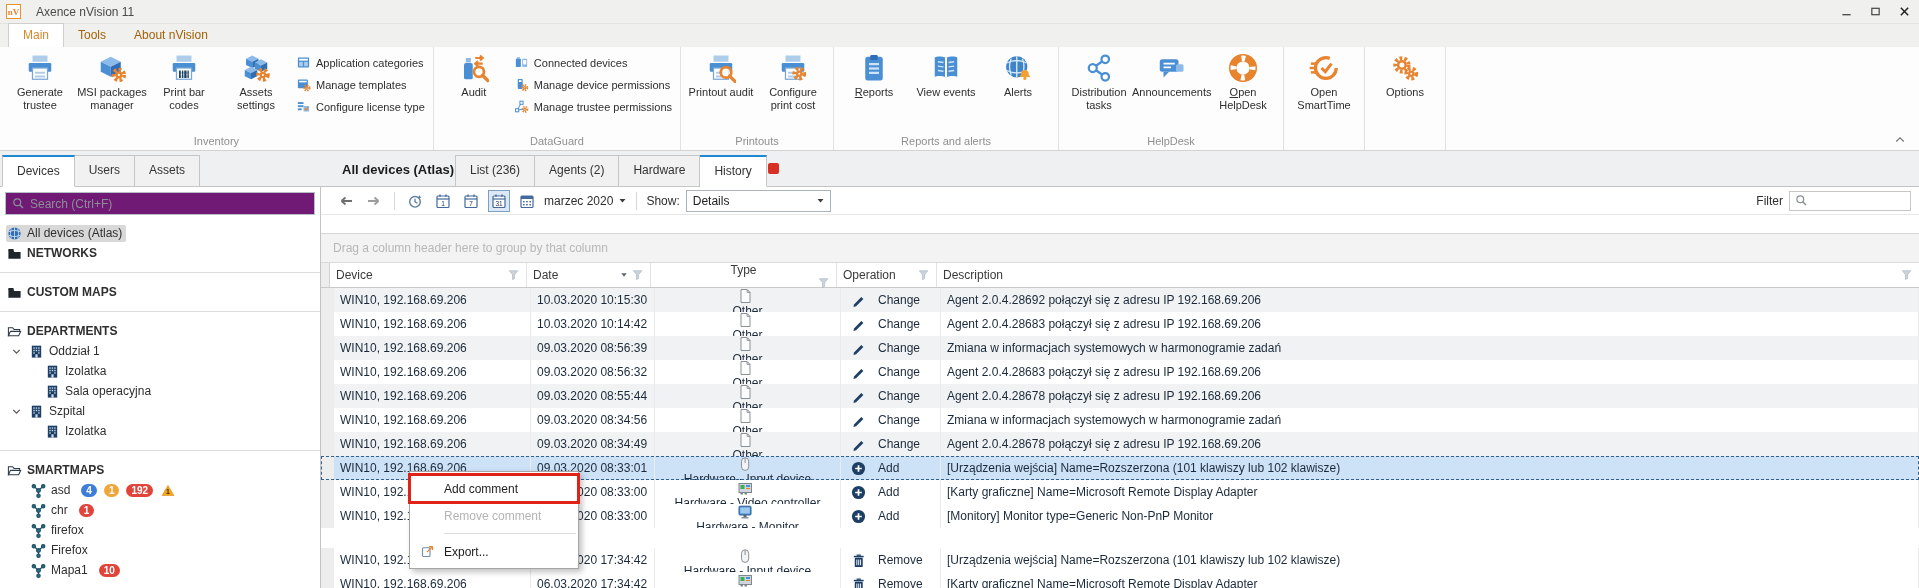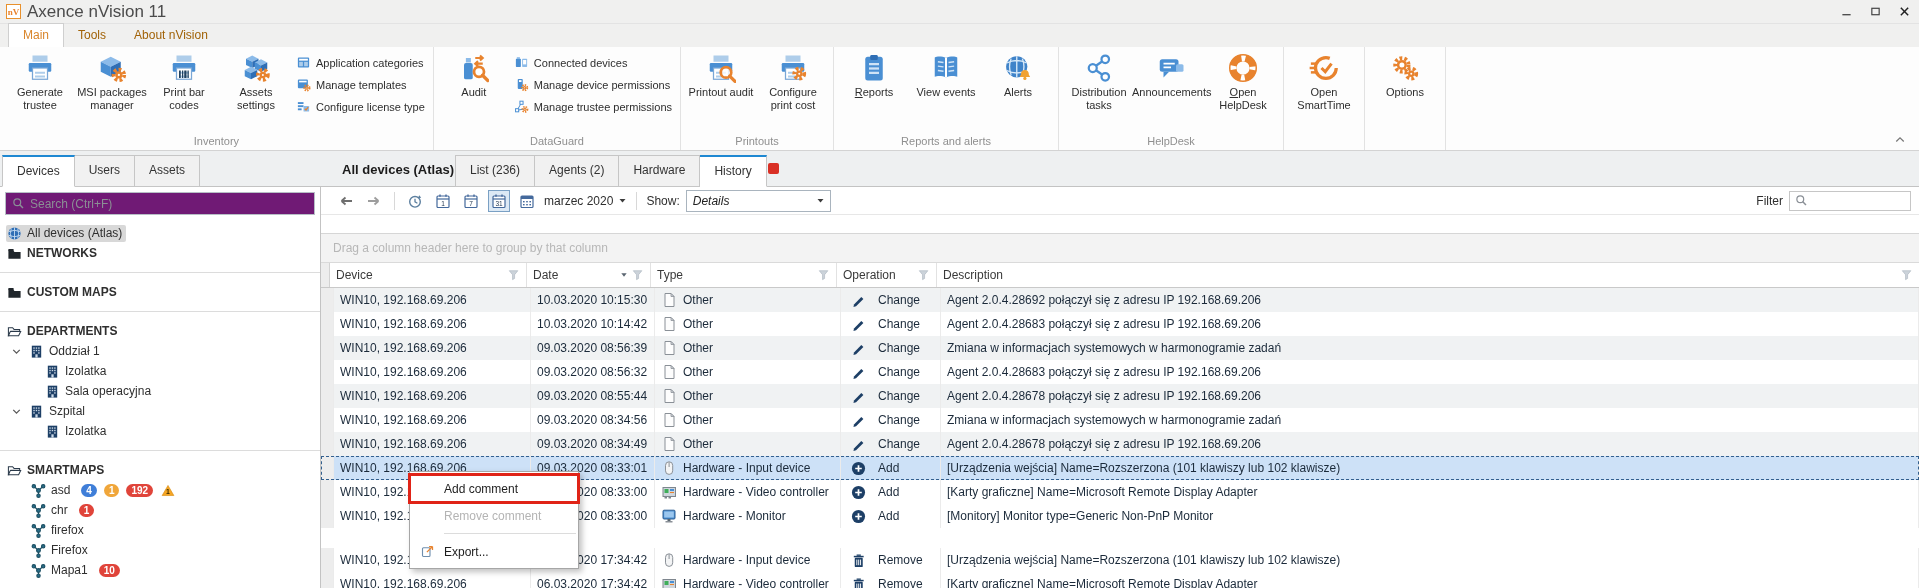--- a/index.html
+++ b/index.html
@@ -6,21 +6,21 @@
   .screen{position:relative;width:1919px;height:588px;overflow:hidden;background:#fff;
     font-family:"Liberation Sans",sans-serif;font-size:12px;color:#222;-webkit-font-smoothing:antialiased;}
   .screen *{box-sizing:border-box;}
   svg{display:block;width:100%;height:100%;}
 
   
   .titlebar{position:absolute;left:0;top:0;width:100%;height:24px;background:#f0f0ef;
     display:flex;align-items:center;border-bottom:1px solid #e3e3e3;}
   .appbadge{width:15px;height:15px;margin:0 6px 0 6px;border:1px solid #e8912d;background:#fff;
     color:#e8832e;font-size:9px;font-weight:bold;display:flex;align-items:center;justify-content:center;font-family:Liberation Serif, serif;}
-  .apptitle{color:#4b4b4b;font-size:17px;}
+  .apptitle{color:#4b4b4b;font-size:12px;margin-left:9px;}
   .winbtns{margin-left:auto;display:flex;height:100%;}
   .winbtn{width:29px;height:100%;display:flex;align-items:center;justify-content:center;}
   .winbtn span{width:11px;height:11px;display:block;}
 
   
   .menutabs{position:absolute;left:0;top:24px;width:100%;height:23px;background:#f0f0ef;display:flex;align-items:flex-end;padding-left:8px;}
   .mtab{padding:4px 14px 5px 14px;color:#a16207;font-size:12px;}
   .mtab.sel{background:#fff;border:1px solid #cfcfcf;border-bottom:none;color:#d9862c;}
 
   
@@ -76,40 +76,40 @@
     padding:0 8px 0 14px;gap:6px;border-bottom:1px solid #e7e7e7;}
   .tbtn{width:22px;height:22px;display:flex;align-items:center;justify-content:center;border:1px solid transparent;}
   .tbtn span,.tbtn{flex:none;}
   .tbtn .g{width:16px;height:16px;display:block;}
   .tbtn.pressed{border:1px solid #7aa0c4;background:#dce9f5;}
   .tsep{width:1px;height:18px;background:#d8d8d8;margin:0 3px;}
   .tlabel{color:#2f2f2f;font-size:12px;white-space:nowrap;}
   .month-drop{display:flex;align-items:center;gap:5px;color:#2f2f2f;}
   .month-drop .car{width:9px;height:9px;display:block;}
   .combo{width:145px;height:22px;border:1px solid #a9b4be;background:#fff;display:flex;align-items:center;
-    padding-left:6px;color:#222;font-style:italic;}
+    padding-left:6px;color:#222;}
   .combo .car{margin-left:auto;width:18px;height:100%;display:flex;align-items:center;justify-content:center;}
   .combo .car span{width:9px;height:9px;display:block;}
   .tspacer{flex:1;}
   .filterbox{width:122px;height:20px;border:1px solid #c6c6c6;background:#fff;display:flex;align-items:center;padding:0 5px;}
   .filterbox .g{width:13px;height:13px;display:block;}
 
   
   .grid{position:absolute;left:0;top:46px;width:100%;bottom:0;border-top:1px solid #d6d6d6;}
   .dragband{height:29px;background:#f3f3f3;border-bottom:1px solid #dadada;display:flex;align-items:center;
     padding-left:12px;color:#b7b7b7;font-size:12px;}
   .ghead{height:25px;display:flex;border-bottom:1px solid #c9c9c9;background:#fff;}
   .hcell{display:flex;align-items:center;padding:0 6px;border-right:1px solid #e2e2e2;color:#3a3a3a;font-size:12px;position:relative;}
   .hcell .funnel{margin-left:auto;width:12px;height:12px;}
   .hcell .sort{width:10px;height:8px;margin-left:auto;}
   .hcell .sort + .funnel{margin-left:3px;}
   .c-ind{width:9px;background:#ededed;border-right:1px solid #d2d2d2;padding:0;}
   .c-device{width:197px;}
   .c-date{width:124px;}
-  .c-type{width:186px;}
+  .c-type{width:186px;flex-direction:column;}
   .c-op{width:100px;}
   .c-desc{flex:1;border-right:none;}
   .grow{height:24px;display:flex;align-items:center;color:#1b2a3a;background:#fff;}
   .grow.alt{background:#f0f2f3;}
   .grow.gap{height:20px;background:#fff;}
   .grow .cell{height:100%;display:flex;align-items:center;padding:0 6px;border-right:1px solid #ebebeb;
     overflow:hidden;white-space:nowrap;}
   .grow .c-ind{height:100%;}
   .grow .tico{width:16px;height:16px;flex:none;margin-right:6px;}
   .grow .oico{width:15px;height:15px;flex:none;margin-right:12px;margin-left:4px;}

